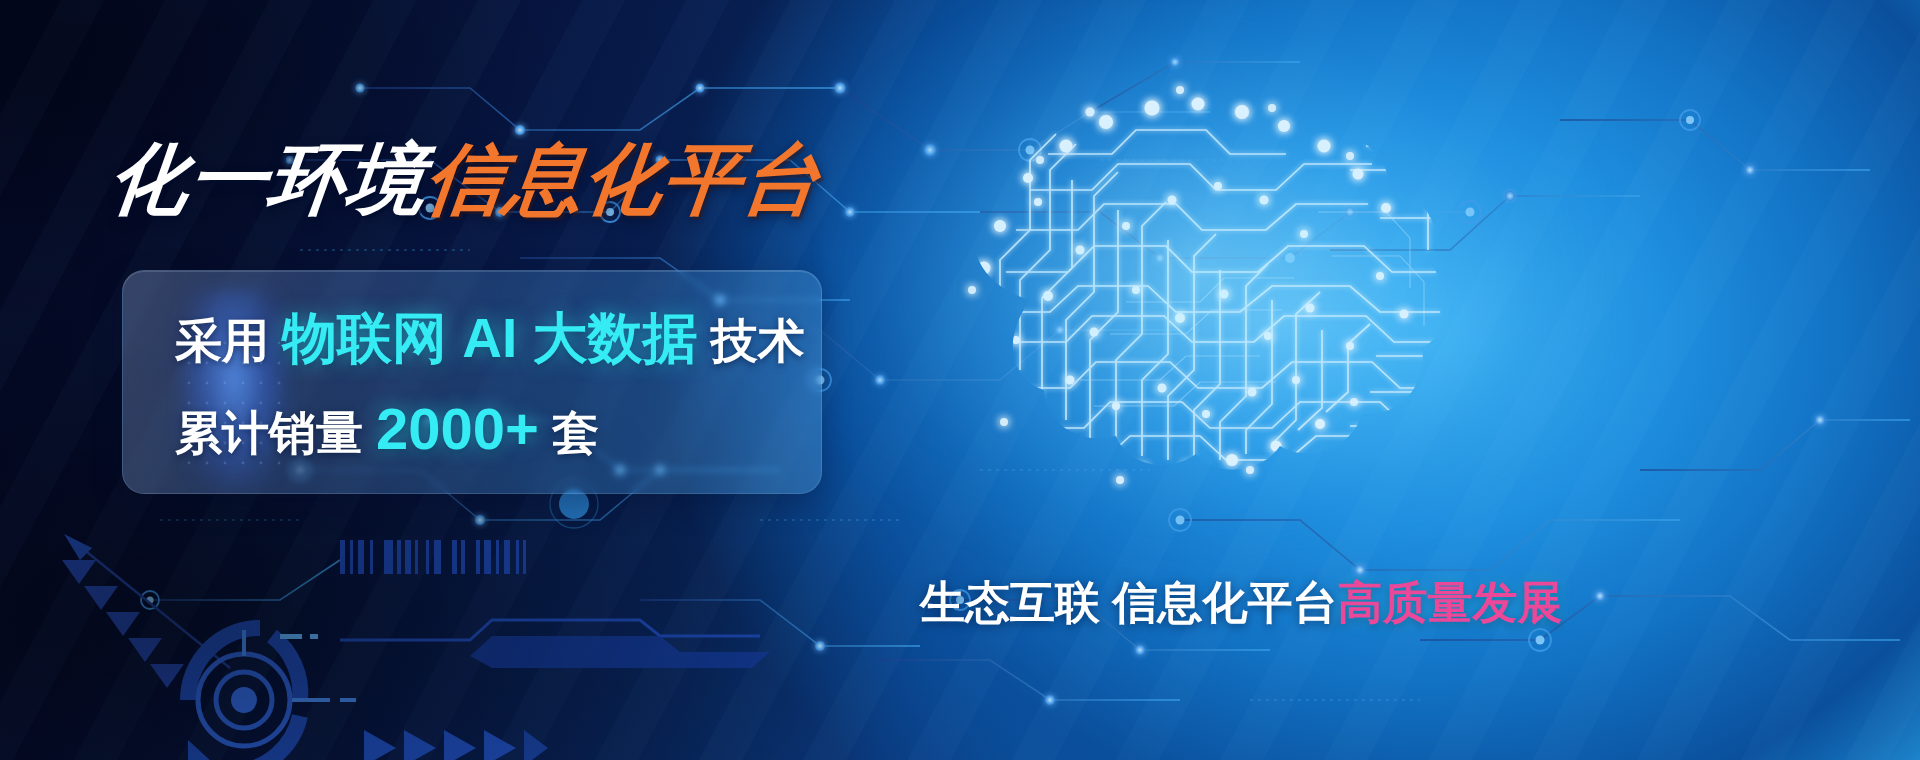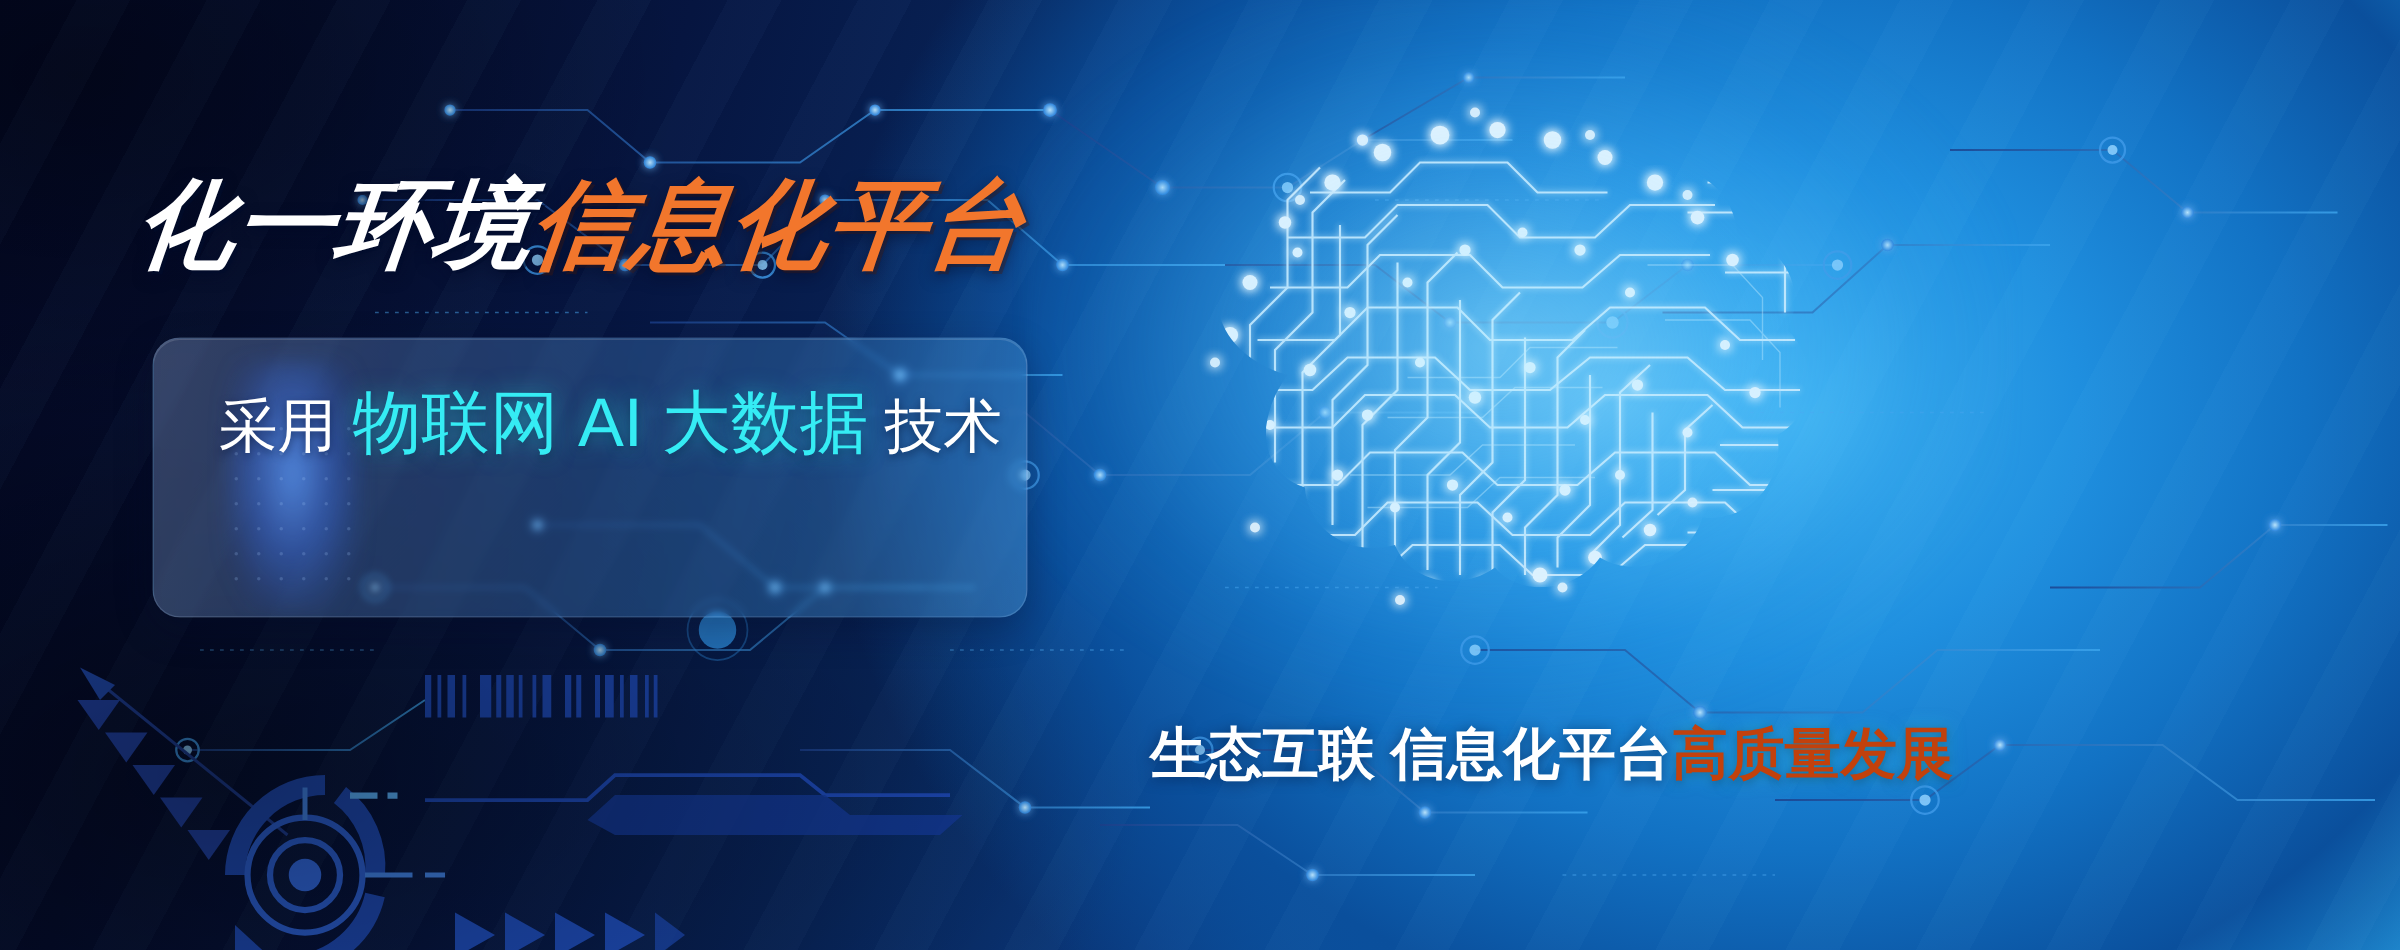--- a/index.html
+++ b/index.html
@@ -75,40 +75,40 @@
   .card-orb{
     position:absolute;left:56px;top:18px;width:110px;height:200px;
     background:radial-gradient(ellipse at 50% 45%, rgba(90,150,245,.80) 0%, rgba(60,110,225,.45) 40%, rgba(40,80,190,.12) 70%, rgba(0,0,0,0) 85%);
     filter:blur(7px);
   }
   .card-dots{
     position:absolute;left:58px;top:62px;width:120px;height:156px;opacity:.5;
   }
   .card-body{position:absolute;inset:0;padding:40px 0 0 52px;}
   .cline{
-    white-space:nowrap;color:#ffffff;font-weight:normal;
+    white-space:nowrap;color:#ffffff;font-weight:bold;
     text-shadow:0 2px 7px rgba(0,15,45,.55);
   }
   .cline1{font-size:47px;line-height:1;margin-bottom:34px;}
   .cline1 .hl{
     font-size:55px;color:#35ECF4;
     text-shadow:0 0 18px rgba(45,230,245,.55),0 2px 7px rgba(0,15,45,.5);
   }
   .cline2{font-size:47px;line-height:1;}
   .cline2 .hl{
     font-size:58px;color:#35ECF4;
     text-shadow:0 0 18px rgba(45,230,245,.55),0 2px 7px rgba(0,15,45,.5);
   }
   
   .tagline{
     position:absolute;left:920px;top:580px;width:560px;
     font-size:45px;font-weight:bold;line-height:1;white-space:nowrap;
     color:#ffffff;text-shadow:0 2px 10px rgba(0,25,65,.6);
   }
-  .tagline .hl{color:#c2410c;text-shadow:0 0 14px rgba(55,225,240,.5),0 2px 8px rgba(0,25,65,.55);}
+  .tagline .hl{color:#ec4899;text-shadow:0 0 14px rgba(55,225,240,.5),0 2px 8px rgba(0,25,65,.55);}
 </style>
 </head>
 <body>
 
 <div class="stage">
 
   <div class="bg-base"></div>
   <div class="bg-diag"></div>
 
   <svg class="layer net" viewBox="0 0 1920 760">
@@ -496,20 +496,21 @@
           <circle cx="26" cy="130" r="1.4"></circle>
           <circle cx="44" cy="130" r="1.4"></circle>
         <circle cx="62" cy="130" r="1.4"></circle>
           <circle cx="80" cy="130" r="1.4"></circle>
           <circle cx="98" cy="130" r="1.4"></circle>
       </g>
     </svg>
 
     <div class="card-body">
       <div class="cline cline1"><span>采用 </span><span class="hl">物联网 AI 大数据</span><span> 技术</span></div>
+      <div class="cline cline2"><span>累计销量 </span><span class="hl">2000+</span><span> 套</span></div>
     </div>
   </div>
 
   <div class="tagline">
     <span>生态互联 信息化平台</span><span class="hl">高质量发展</span>
   </div>
 
 </div>
 
 </body></html>

